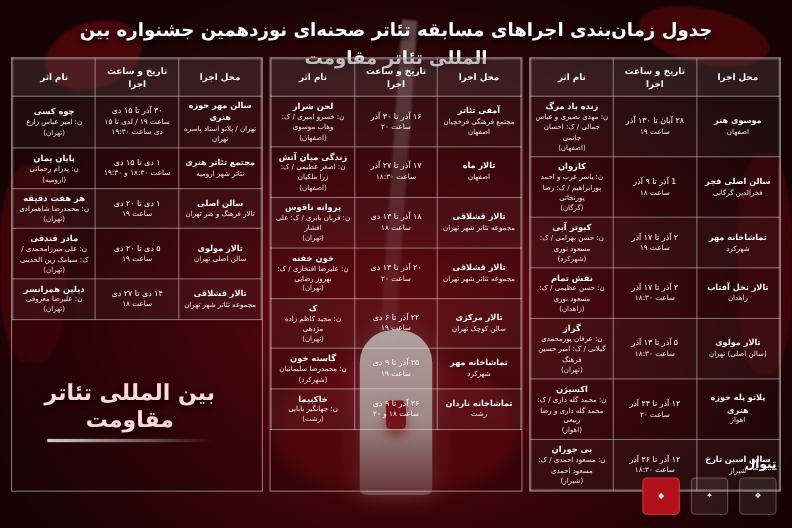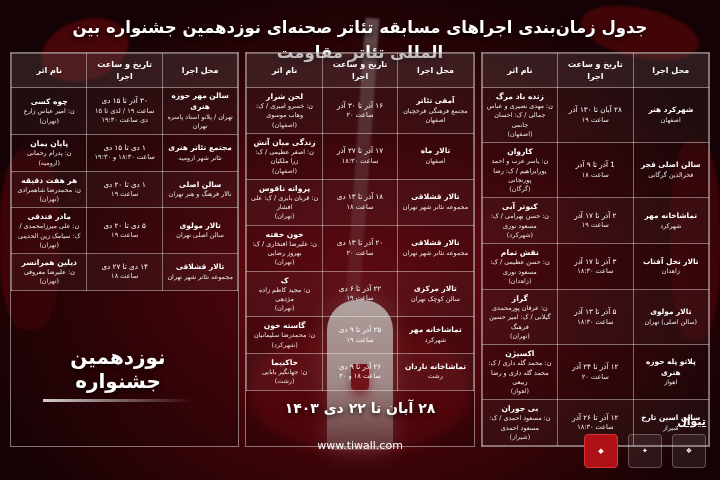--- a/index.html
+++ b/index.html
@@ -152,21 +152,21 @@
           <thead>
             <tr>
               <th>محل اجرا</th>
               <th>تاریخ و ساعت اجرا</th>
               <th>نام اثر</th>
             </tr>
           </thead>
           <tbody>
             <tr>
               <td class="venue">
-                <span class="venue-main">شهرکرد هنر</span>
+                <span class="venue-main">موسوی هنر</span>
                 <span class="venue-sub">اصفهان</span>
               </td>
               <td class="date">
                 <span class="date-main">۲۸ آبان تا ۱۳۰ آذر</span>
                 <span class="date-sub">ساعت ۱۹</span>
               </td>
               <td class="name">
                 <span class="name-main">زنده باد مرگ</span>
                 <span class="name-sub">ن: مهدی نصیری و عباس جمالی / ک: احسان جانمی</span>
                 <span class="name-city">(اصفهان)</span>
@@ -467,28 +467,26 @@
                 <span class="name-sub">ن: علیرضا معروفی</span>
                 <span class="name-city">(تهران)</span>
               </td>
             </tr>
           </tbody>
         </table>
       </div>
     </div>
 
   <div class="festival-logo">
-    <div class="fl-line1">نوزدهمین جشنواره</div>
+    <div class="fl-line2">بین المللی تئاتر مقاومت</div>
     <div class="fl-underline"></div>
   </div>
 
-  <div class="dates">۲۸ آبان تا ۲۲ دی ۱۴۰۳</div>
 
   <div class="urls">
-    <a href="#">www.tiwall.com</a>
   </div>
 
   <div class="tiwall">تیوال</div>
 
   <div class="sponsors">
     <div class="sp red">◆</div>
     <div class="sp">✦</div>
     <div class="sp">❖</div>
   </div>
 </div>

